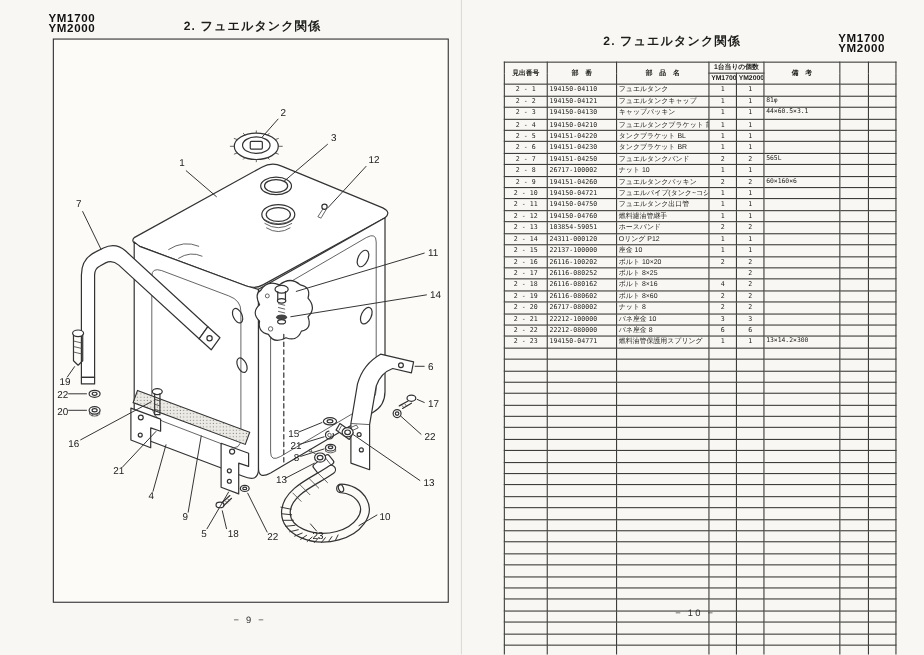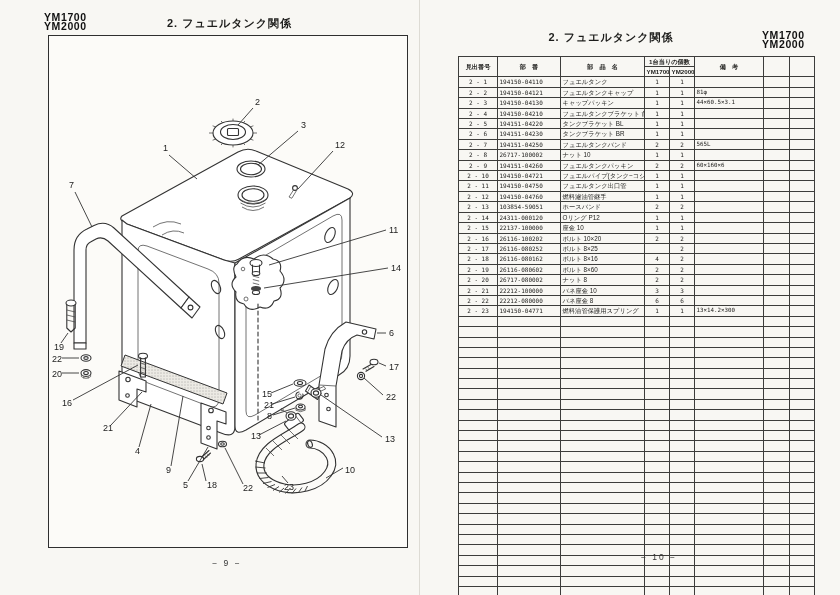--- a/index.html
+++ b/index.html
@@ -13,21 +13,21 @@
   .model-codes{font-weight:800;font-size:10.5px;line-height:9px;letter-spacing:.6px;color:#111;}
   .page-title{font-size:11px;font-weight:700;letter-spacing:1px;white-space:nowrap;}
   #model-left{left:44px;top:13px;}
   #title-left{left:167px;top:16px;}
   #diagram-box{left:48px;top:35px;width:358px;height:511px;border:1.3px solid #2f2f2f;background:#fcfbf8;}
   #diagram-box svg{position:absolute;left:0;top:0;width:100%;height:100%;}
   .page-num{font-size:8.5px;letter-spacing:2px;text-align:center;color:#333;}
   #page-num-left{left:48px;top:558px;width:358px;}
   #title-right{left:458px;top:30px;width:306px;text-align:center;}
   #model-right{left:762px;top:31px;}
-  #page-num-right{left:481px;top:552px;width:356px;}
+  #page-num-right{left:454px;top:552px;width:356px;}
   
   #parts-table{
     position:absolute;left:458px;top:56px;width:356px;
     border-collapse:collapse;table-layout:fixed;
     border:1.1px solid #2f2f2f;font-size:6.4px;
   }
   #parts-table th,#parts-table td{
     border:0.7px solid #3d3d3b;padding:0 1.5px;height:9.4px;line-height:9.4px;
     overflow:hidden;white-space:nowrap;font-weight:400;
   }

